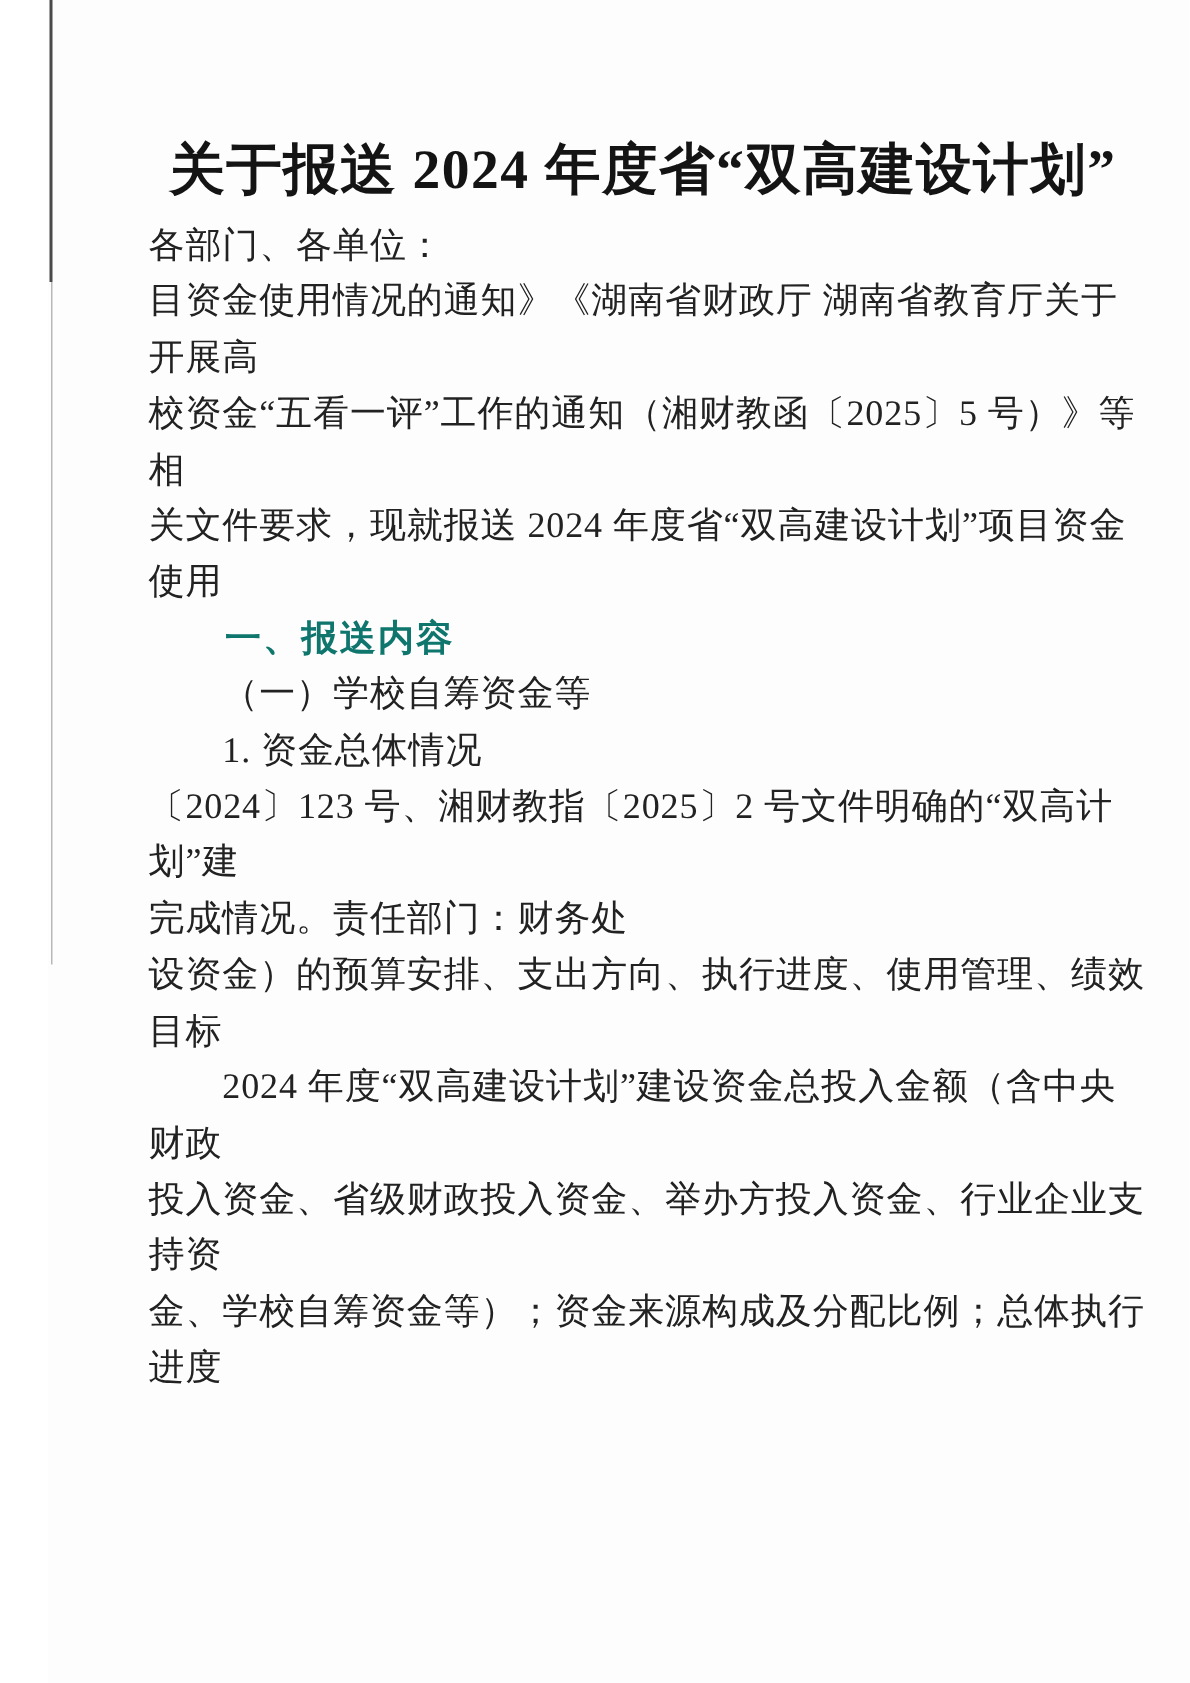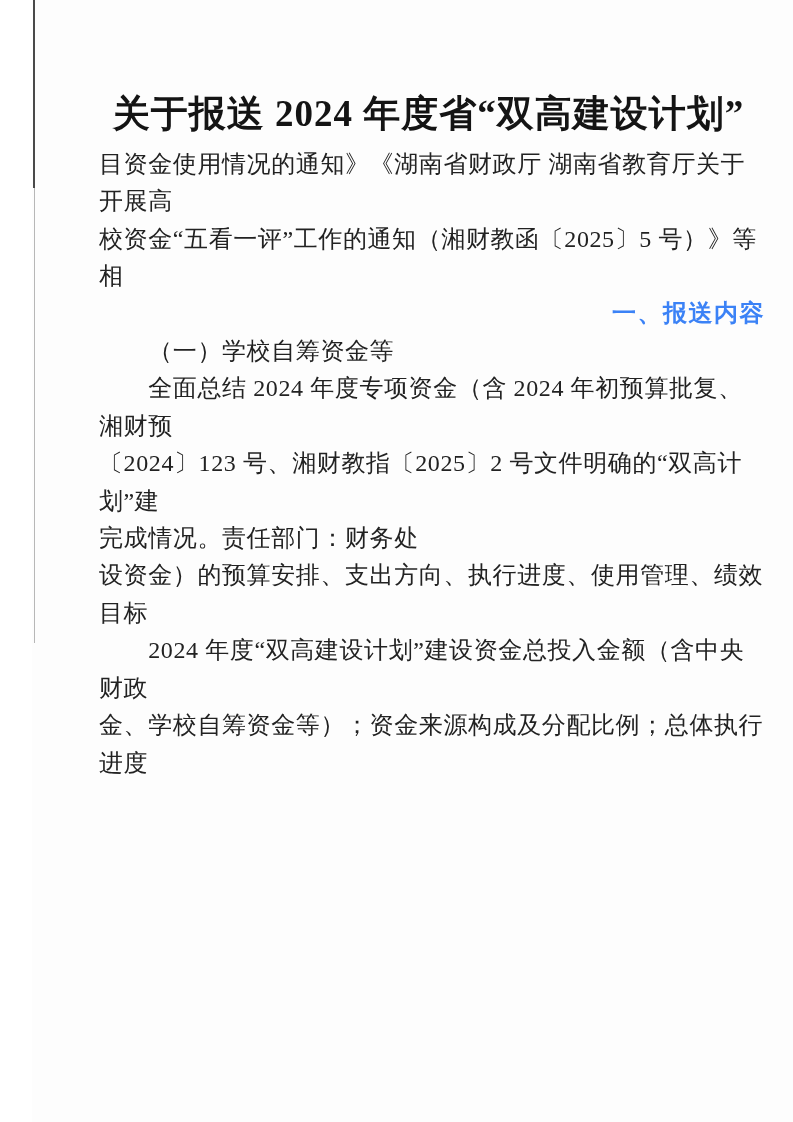--- a/index.html
+++ b/index.html
@@ -28,25 +28,24 @@
   .doc-body {
     margin-top: 9px;
     padding-left: 67px;
     padding-right: 60px;
     font-size: 24px;
     line-height: 37.4px;
     letter-spacing: 0.6px;
   }
   .line { white-space: pre-wrap; }
   .line.heading {
-    font-family: Liberation Mono, monospace;
+    font-family: Liberation Serif, serif;
     font-weight: bold;
-    color: #3b82f6;
+    color: #0f766e;
     letter-spacing: 1.5px;
-    text-align: right;
   }
   
   .edge-line-left-dark {
     position: absolute; left: 1px; top: 0;
     width: 2px; height: 188px; background: #4a4a4a;
   }
   .edge-line-left-faint {
     position: absolute; left: 2px; top: 188px;
     width: 1px; height: 455px; background: #b7b7b7;
   }
@@ -62,26 +61,29 @@
 
   <div class="edge-line-left-dark"></div>
   <div class="edge-line-left-faint"></div>
   <div class="edge-line-right-faint"></div>
 
   <h1 class="title">
     <span class="tl">关于报送 2024 年度省“双高建设计划”</span>
   </h1>
 
   <div class="doc-body">
+    <div class="line">各部门、各单位：</div>
     <div class="line">目资金使用情况的通知》《湖南省财政厅 湖南省教育厅关于开展高</div>
     <div class="line">校资金“五看一评”工作的通知（湘财教函〔2025〕5 号）》等相</div>
+    <div class="line">关文件要求，现就报送 2024 年度省“双高建设计划”项目资金使用</div>
     <div class="line heading">　　一、报送内容</div>
     <div class="line">　　（一）学校自筹资金等</div>
-    <div class="line">　　全面总结 2024 年度专项资金（含 2024 年初预算批复、湘财预</div>
+    <div class="line">　　1. 资金总体情况</div>
     <div class="line">〔2024〕123 号、湘财教指〔2025〕2 号文件明确的“双高计划”建</div>
     <div class="line">完成情况。责任部门：财务处</div>
     <div class="line">设资金）的预算安排、支出方向、执行进度、使用管理、绩效目标</div>
     <div class="line">　　2024 年度“双高建设计划”建设资金总投入金额（含中央财政</div>
+    <div class="line">投入资金、省级财政投入资金、举办方投入资金、行业企业支持资</div>
     <div class="line">金、学校自筹资金等）；资金来源构成及分配比例；总体执行进度</div>
 
   </div>
 
 </div>
 
 </body></html>

